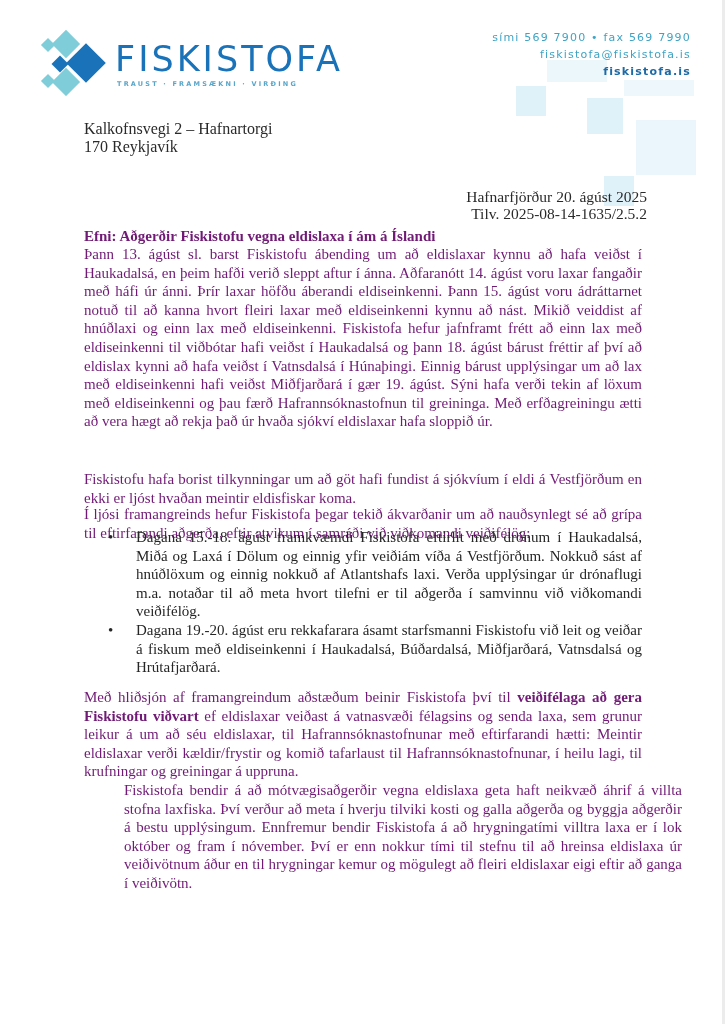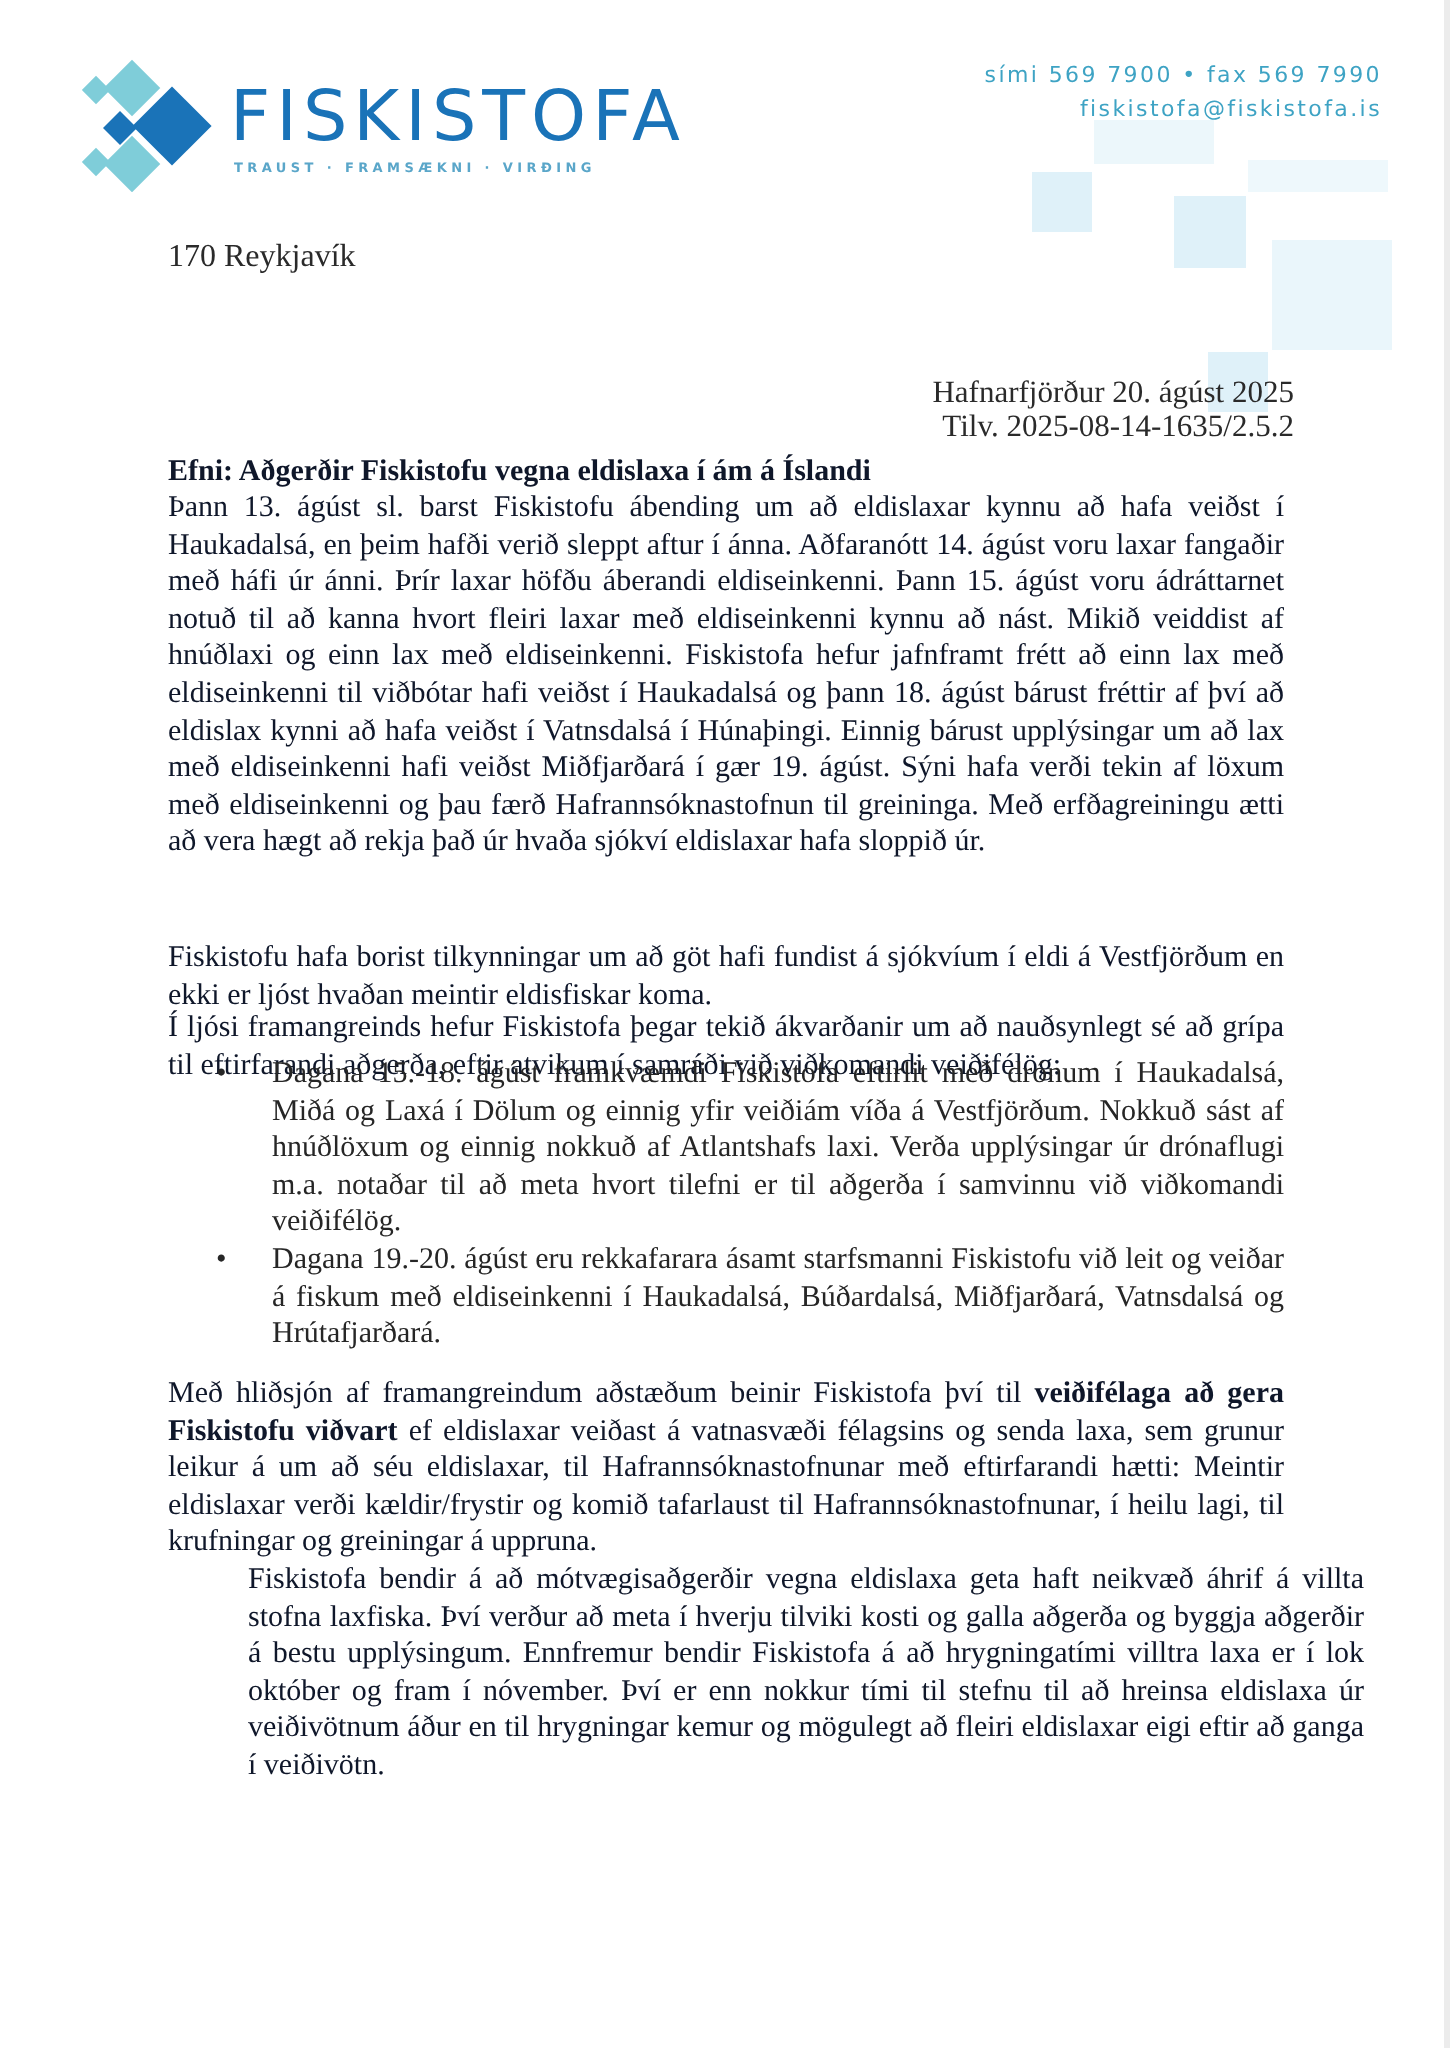--- a/index.html
+++ b/index.html
@@ -95,21 +95,21 @@
       font-size: 15.5px;
       line-height: 17px;
       color: #2a2a2a;
     }
     .body-text {
       position: absolute;
       left: 84px;
       width: 558px;
       font-size: 15px;
       line-height: 18.6px;
-      color: #0f172a;
+      color: #701a75;
       text-align: justify;
     }
     .subject {
       top: 227px;
       font-weight: bold;
       text-align: left;
     }
     .p1 { top: 245px; }
     .p2 { top: 470px; }
     .p3 { top: 505px; }
@@ -160,23 +160,25 @@
     <rect x="3" y="50" width="10" height="10" fill="#7fcdd9" transform="rotate(45 8 55)"></rect>
     <rect x="16" y="46" width="20" height="20" fill="#7fcdd9" transform="rotate(45 26 56)"></rect>
   </svg>
   <div class="logo-word">FISKISTOFA</div>
   <div class="logo-tag">TRAUST · FRAMSÆKNI · VIRÐING</div>
 </div>
 
 <div class="contact">
   <div>sími 569 7900 • fax 569 7990</div>
   <div>fiskistofa@fiskistofa.is</div>
+  <div class="web">fiskistofa.is</div>
 </div>
 
 <div class="recipient">
+  <div>Kalkofnsvegi 2 – Hafnartorgi</div>
   <div>170 Reykjavík</div>
 </div>
 
 <div class="dateblock">
   <div>Hafnarfjörður 20. ágúst 2025</div>
   <div>Tilv. 2025-08-14-1635/2.5.2</div>
 </div>
 
 <div class="body-text subject">Efni: Aðgerðir Fiskistofu vegna eldislaxa í ám á Íslandi</div>
 

